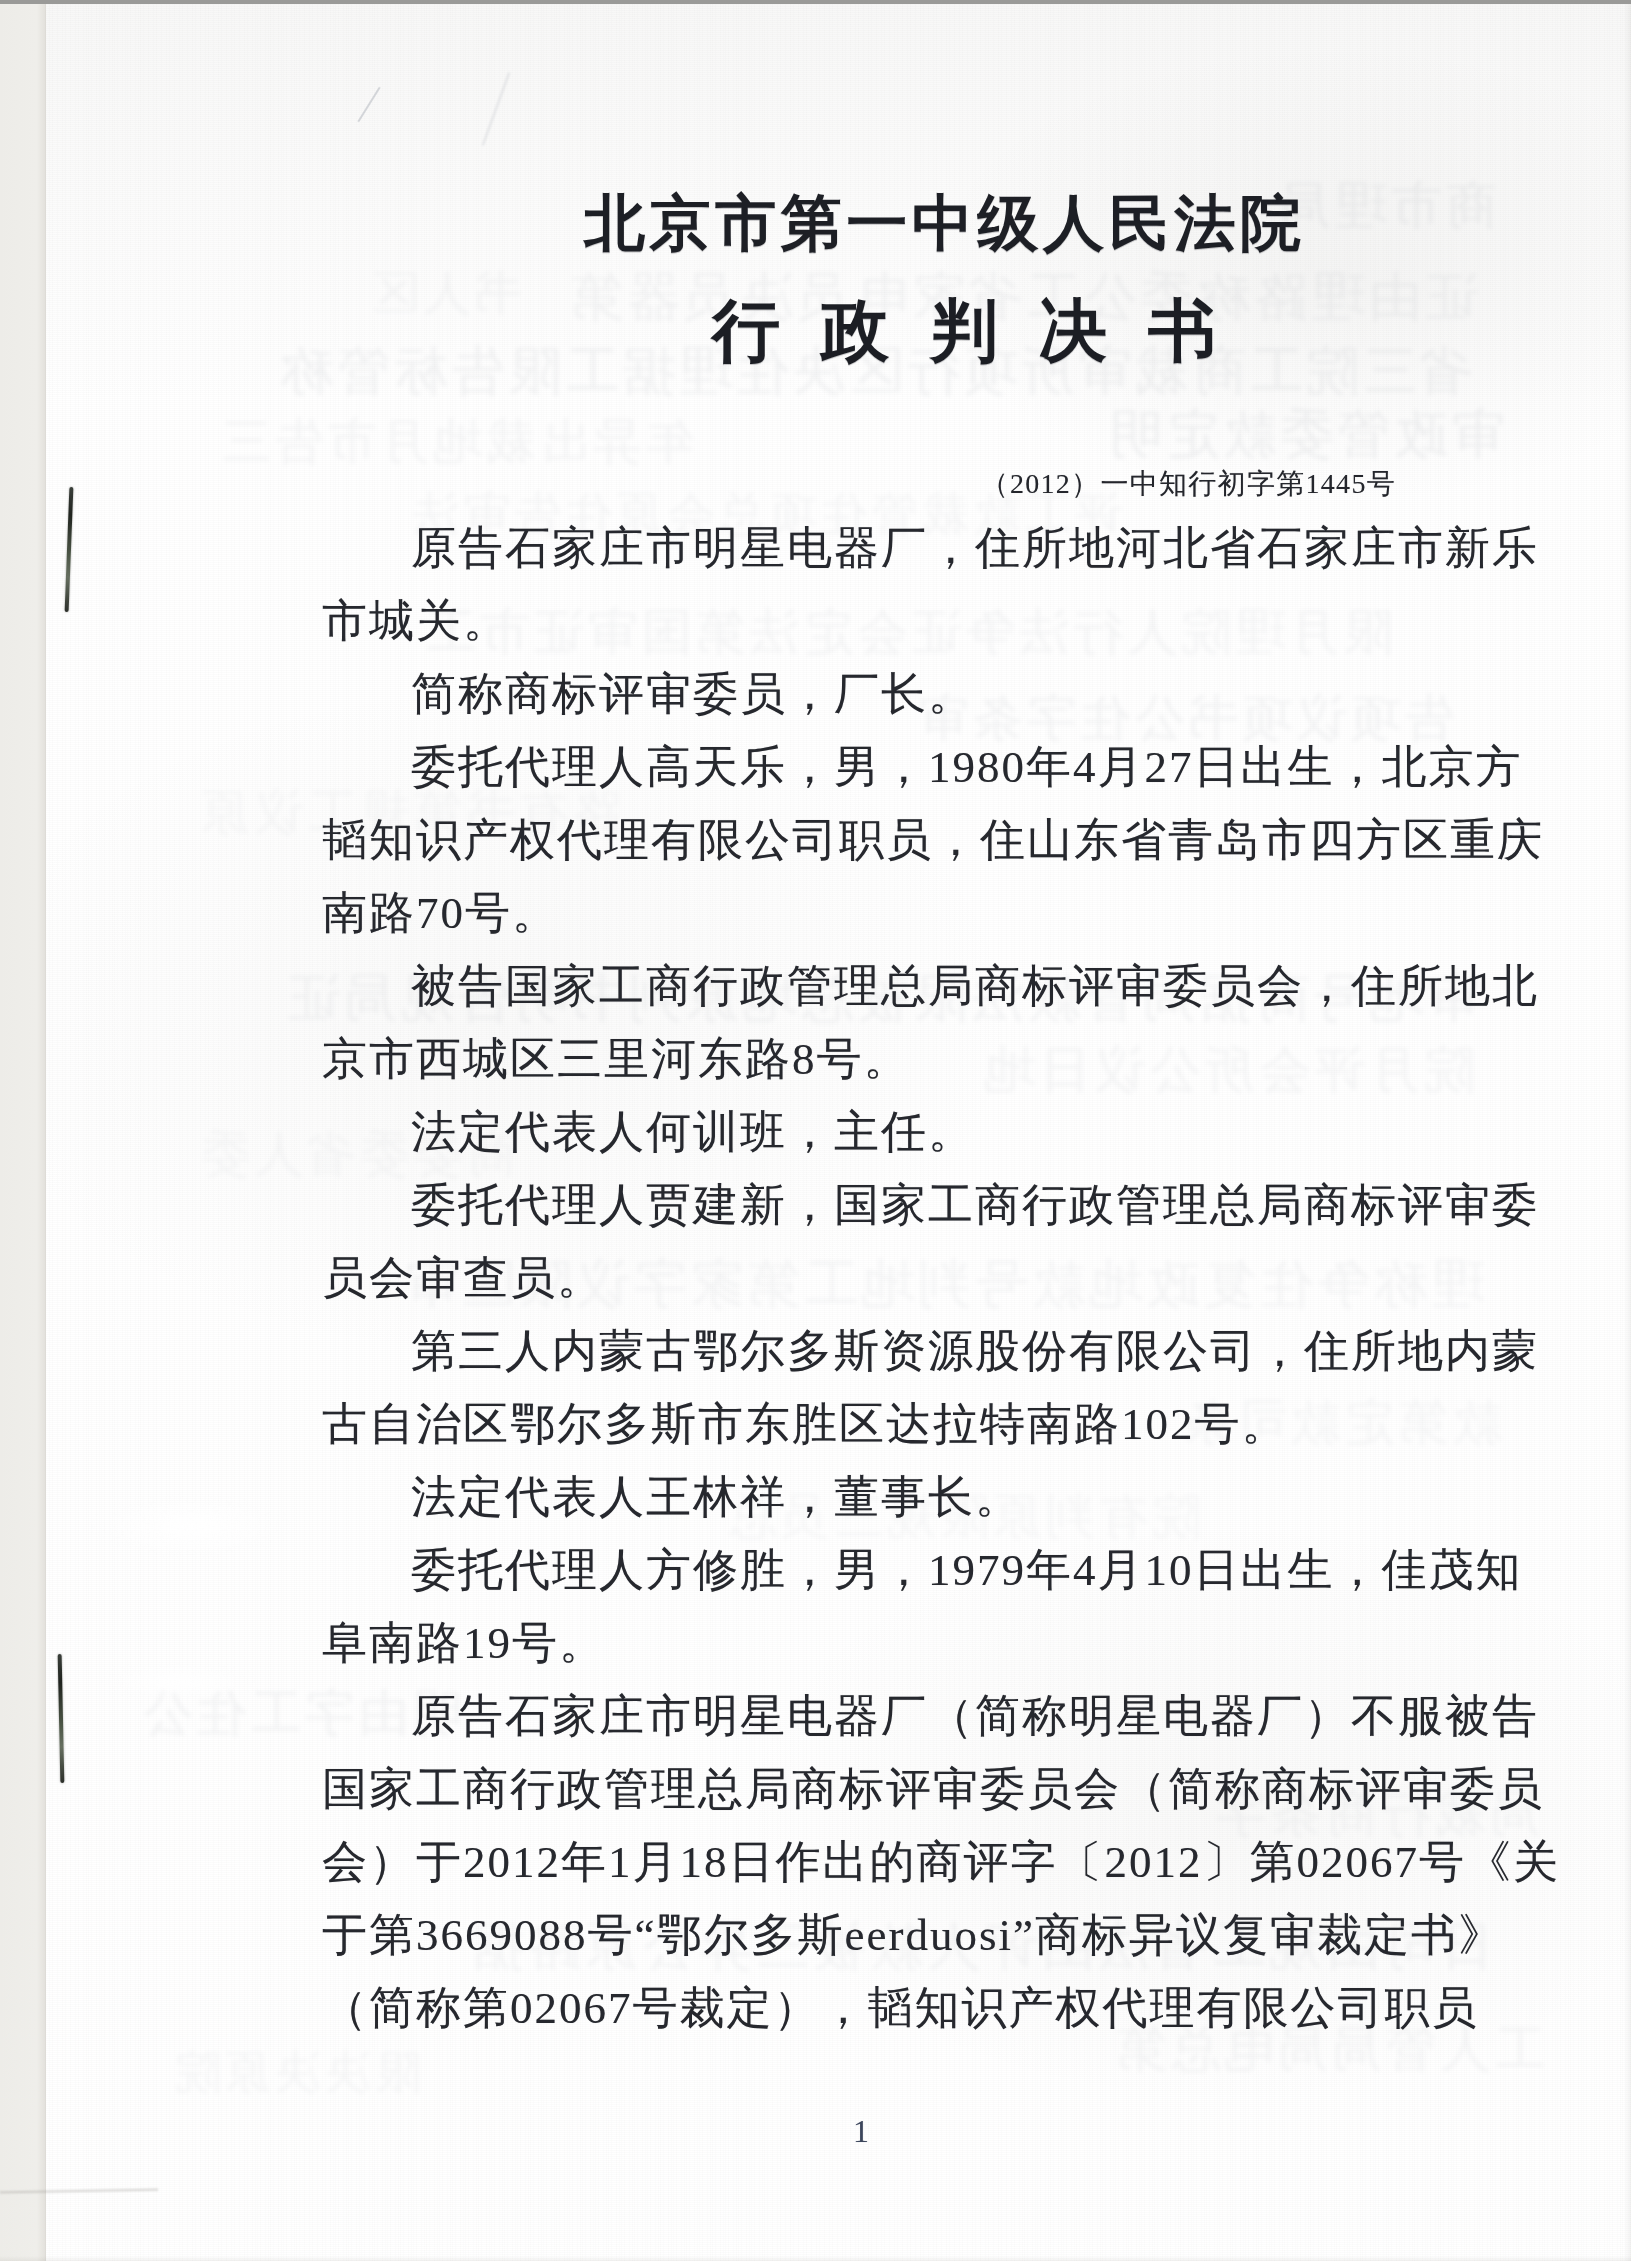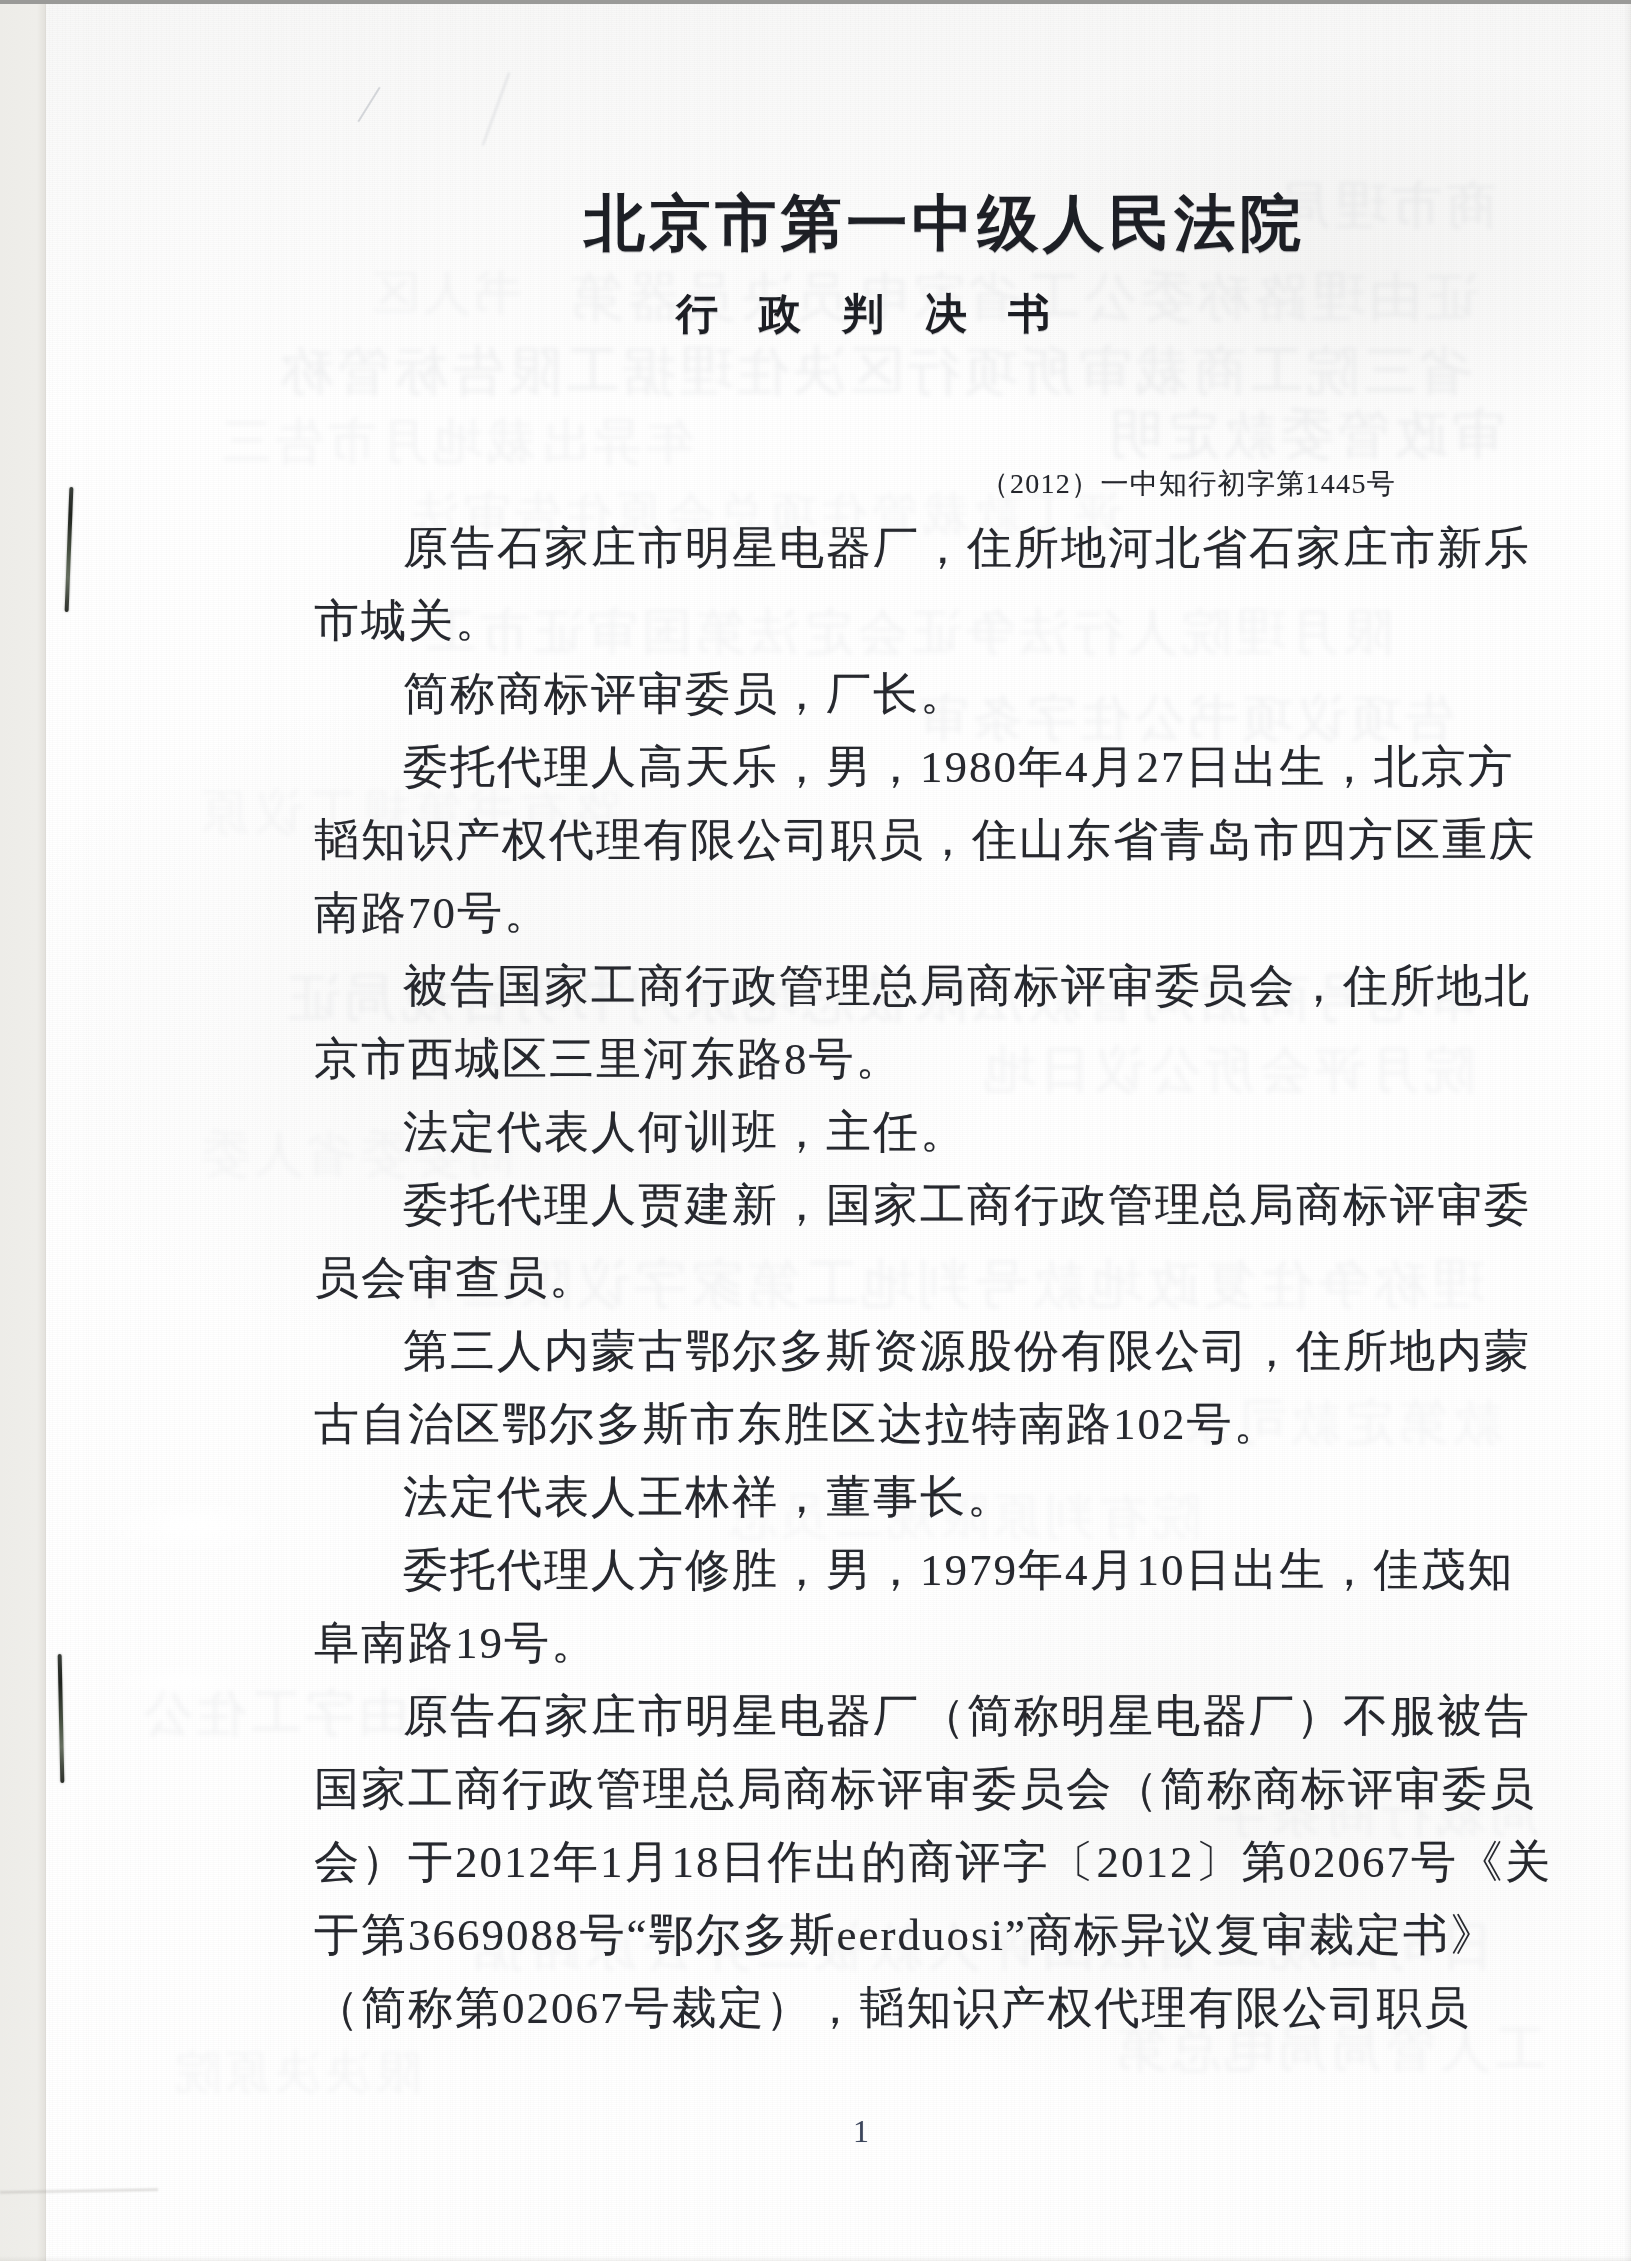--- a/index.html
+++ b/index.html
@@ -52,33 +52,33 @@
     font-family:"Liberation Serif","DejaVu Serif",serif;
   }
 
   .court-title{
     position:absolute;left:584px;top:179px;margin:0;
     font-size:61px;font-weight:600;letter-spacing:4.6px;
     color:#1d1f25;white-space:nowrap;
     text-shadow:0 0.7px 0.7px rgba(30,32,38,.25);
   }
   .doc-type{
-    position:absolute;left:676px;top:282px;margin:0;
-    font-size:42px;font-weight:600;letter-spacing:41px;
+    position:absolute;left:712px;top:282px;margin:0;
+    font-size:68px;font-weight:600;letter-spacing:41px;
     color:#1c1e24;white-space:nowrap;
     text-shadow:0 0.7px 0.7px rgba(30,32,38,.25);
   }
   .case-number{
     position:absolute;right:236px;top:461px;
     font-size:28px;letter-spacing:1.3px;white-space:nowrap;
     color:#24262c;
     text-shadow:0 0 0.7px rgba(36,38,44,.35);
   }
   .body-text{
-    position:absolute;left:314px;top:508px;width:1250px;
+    position:absolute;left:322px;top:508px;width:1250px;
   }
   .body-text .line{
     height:73px;line-height:73px;
     font-size:45px;letter-spacing:2px;white-space:nowrap;
     color:#26282e;
     text-shadow:0 0 0.7px rgba(38,40,46,.35);
   }
   .body-text .line.indent{padding-left:89px;}
   .page-number{
     position:absolute;left:853px;top:2109px;

